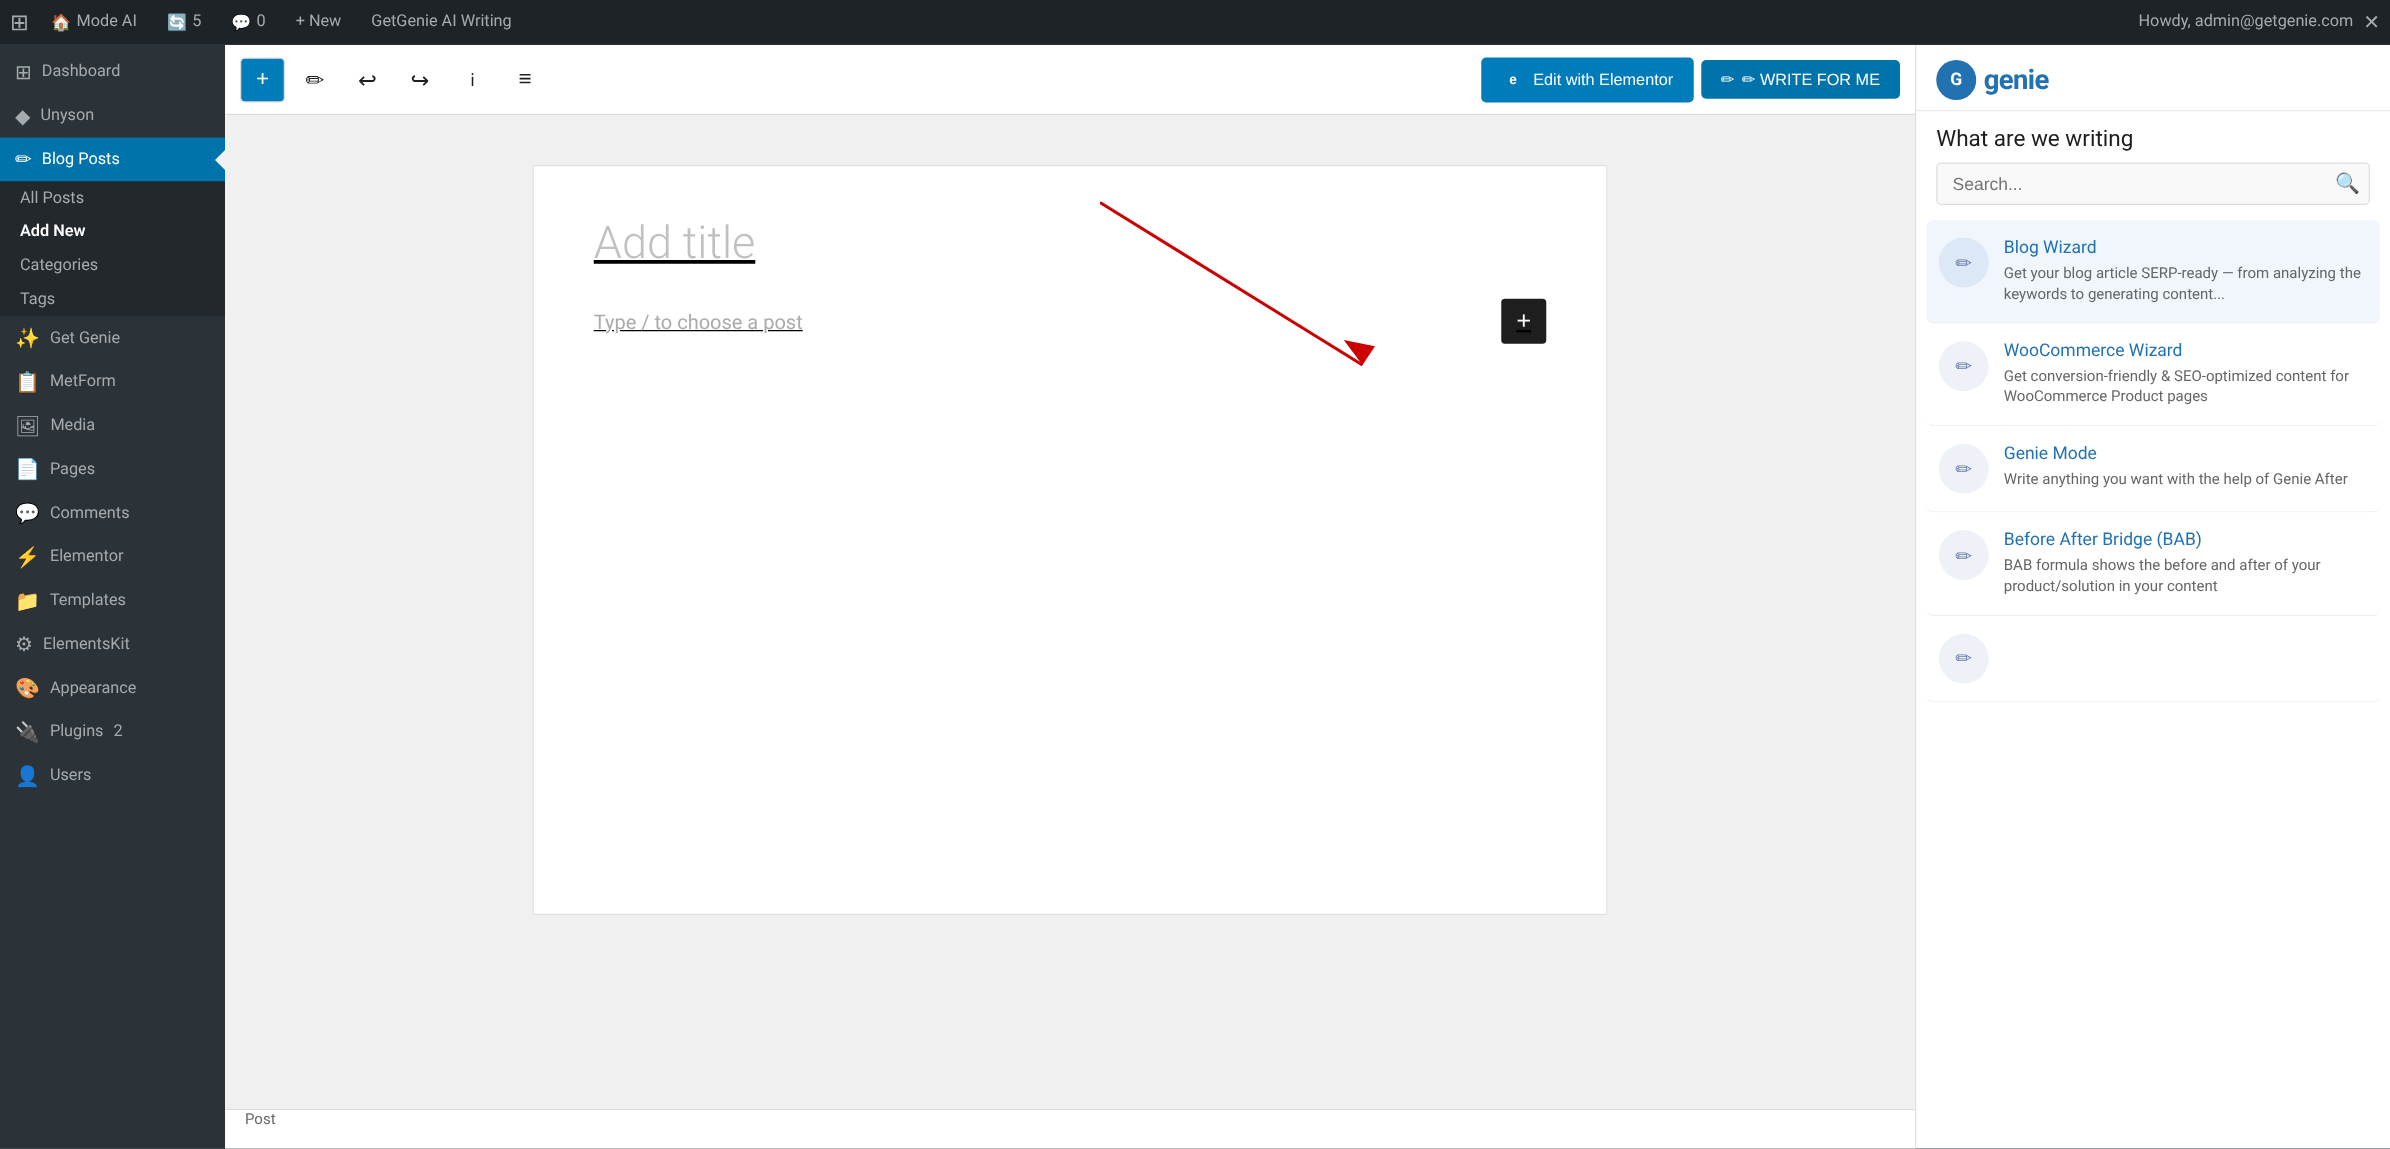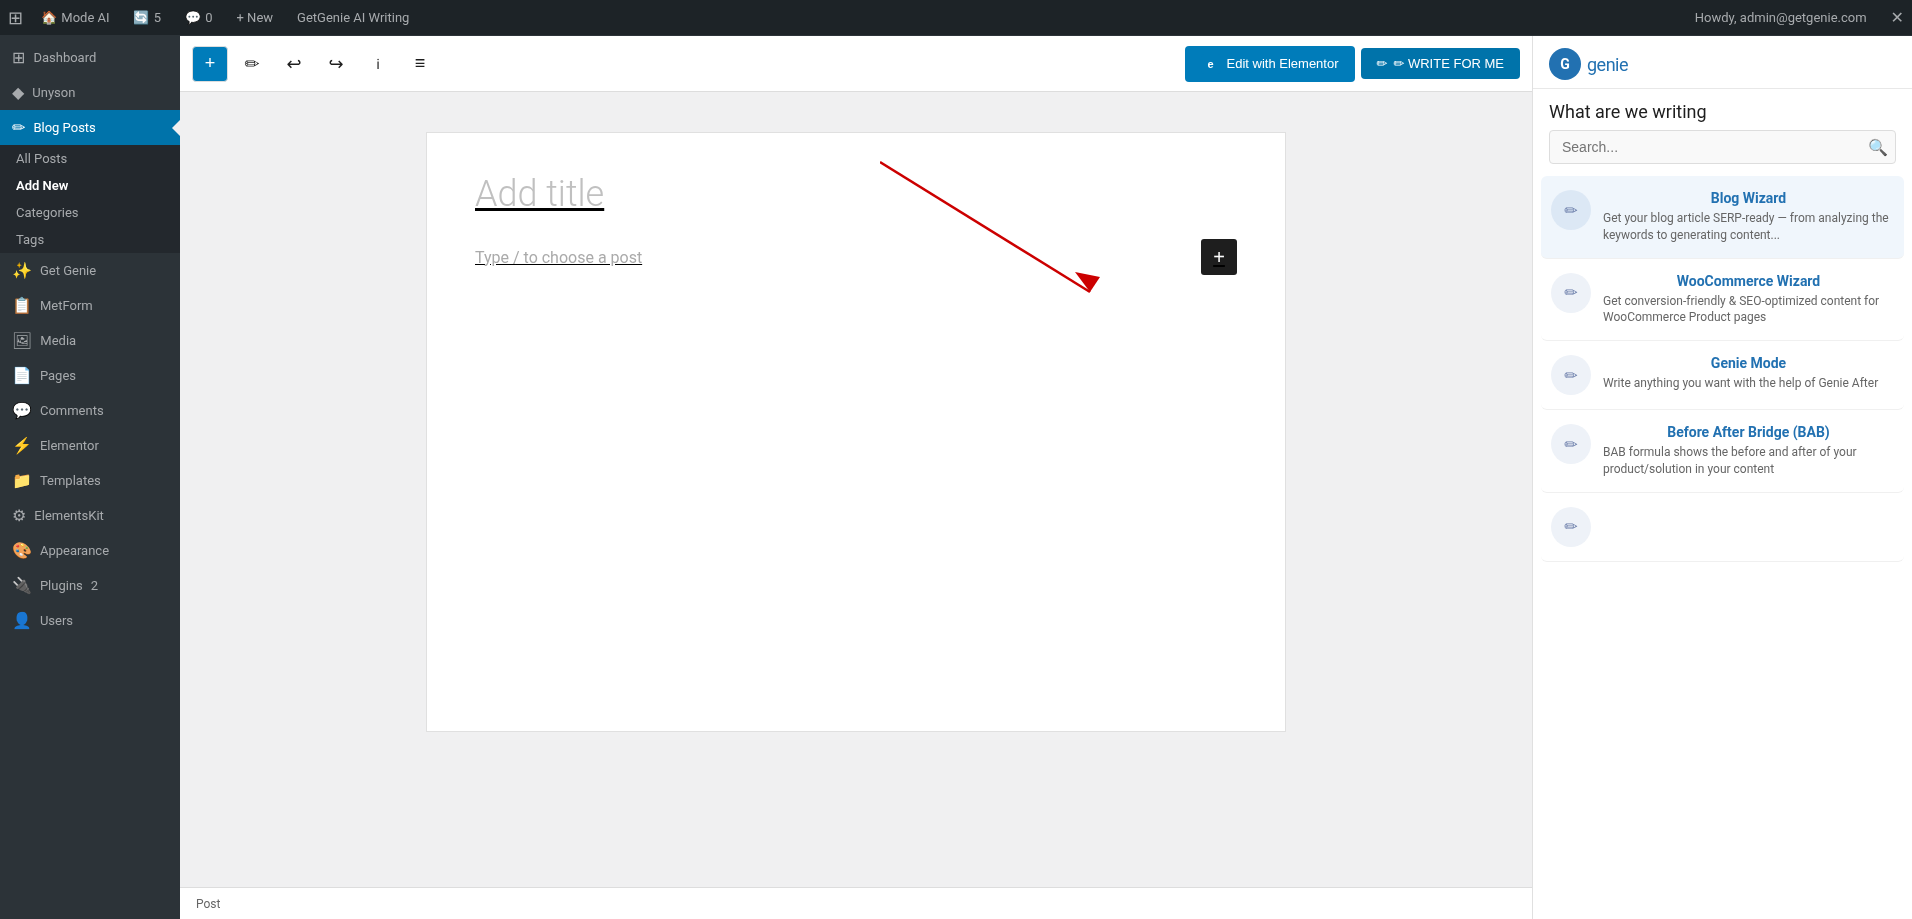--- a/index.html
+++ b/index.html
@@ -11,21 +11,21 @@
       height: 36px;
       display: flex;
       align-items: center;
       padding: 0 8px;
       gap: 12px;
       flex-shrink: 0;
       border-bottom: 1px solid #2c3338;
     }
     .admin-bar-logo { color: #a7aaad; font-size: 18px; }
     .admin-bar-item { color: #a7aaad; font-size: 13px; display: flex; align-items: center; gap: 4px; cursor: pointer; padding: 0 6px; height: 100%; }
-    .admin-bar-right { margin-left: auto; color: #a7aaad; font-size: 13px; display: flex; align-items: center; gap: 24px; }
+    .admin-bar-right { margin-left: auto; color: #a7aaad; font-size: 13px; display: flex; align-items: center; gap: 8px; }
     .admin-bar-howdy { color: #a7aaad; }
     .admin-bar-close { color: #a7aaad; font-size: 16px; cursor: pointer; }
 
     
     .main-layout {
       display: flex;
       flex: 1;
       overflow: hidden;
     }
 
@@ -180,21 +180,21 @@
       justify-content: center;
       cursor: pointer;
     }
 
     
     .editor-bottom-bar {
       background: #fff;
       border-top: 1px solid #ddd;
       height: 32px;
       display: flex;
-      align-items: center;
+      align-items: flex-start;
       padding: 0 16px;
       font-size: 12px;
       color: #666;
     }
 
     
     .red-arrow {
       position: absolute;
       top: 60px;
       left: 700px;
@@ -213,22 +213,22 @@
       overflow: hidden;
     }
     .right-panel-header {
       padding: 12px 16px 8px;
       border-bottom: 1px solid #e8e8e8;
       display: flex;
       align-items: center;
       gap: 8px;
     }
     .genie-logo-text {
-      font-size: 18px;
-      font-weight: 400;
+      font-size: 22px;
+      font-weight: 700;
       color: #2271b1;
       letter-spacing: -0.5px;
     }
     .right-panel-title {
       padding: 12px 16px 8px;
       font-size: 18px;
       font-weight: 400;
       color: #1e1e1e;
     }
     .search-bar {
@@ -281,24 +281,23 @@
       display: flex;
       align-items: center;
       justify-content: center;
       flex-shrink: 0;
       color: #6b7eaa;
       font-size: 16px;
     }
     .template-info { flex: 1; }
     .template-name {
       font-size: 14px;
-      font-weight: 700;
+      font-weight: 400;
       color: #2271b1;
       margin-bottom: 4px;
-      text-align: center;
     }
     .template-desc {
       font-size: 12px;
       color: #666;
       line-height: 1.4;
     }
     .template-item.highlighted { background: #f0f6fc; }
     .template-item.highlighted .template-icon-wrap { background: #dce8f5; }
 
     

